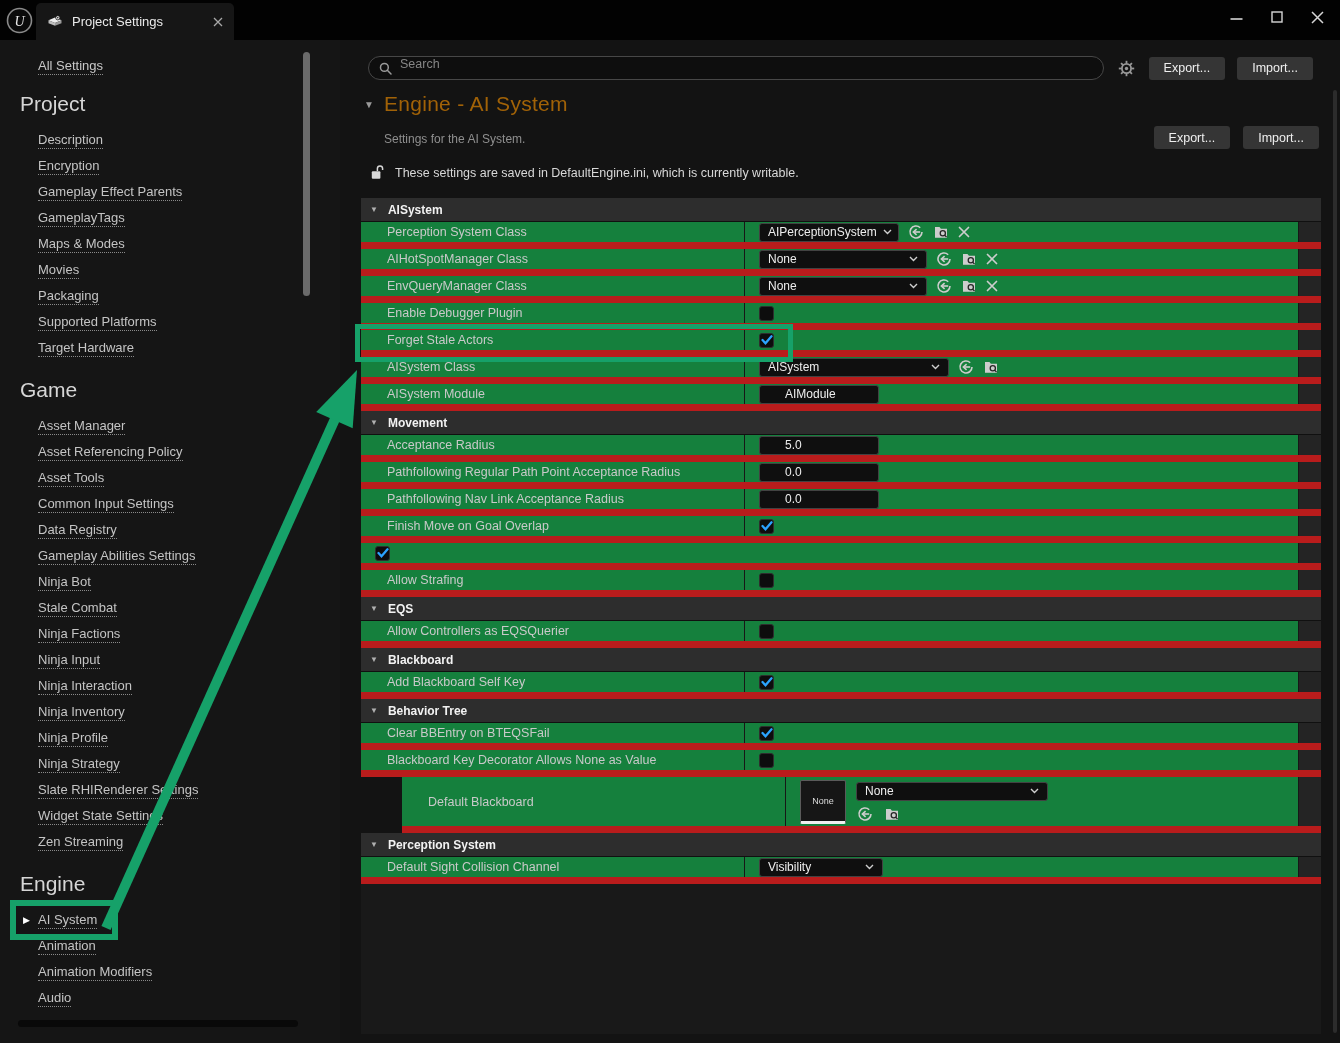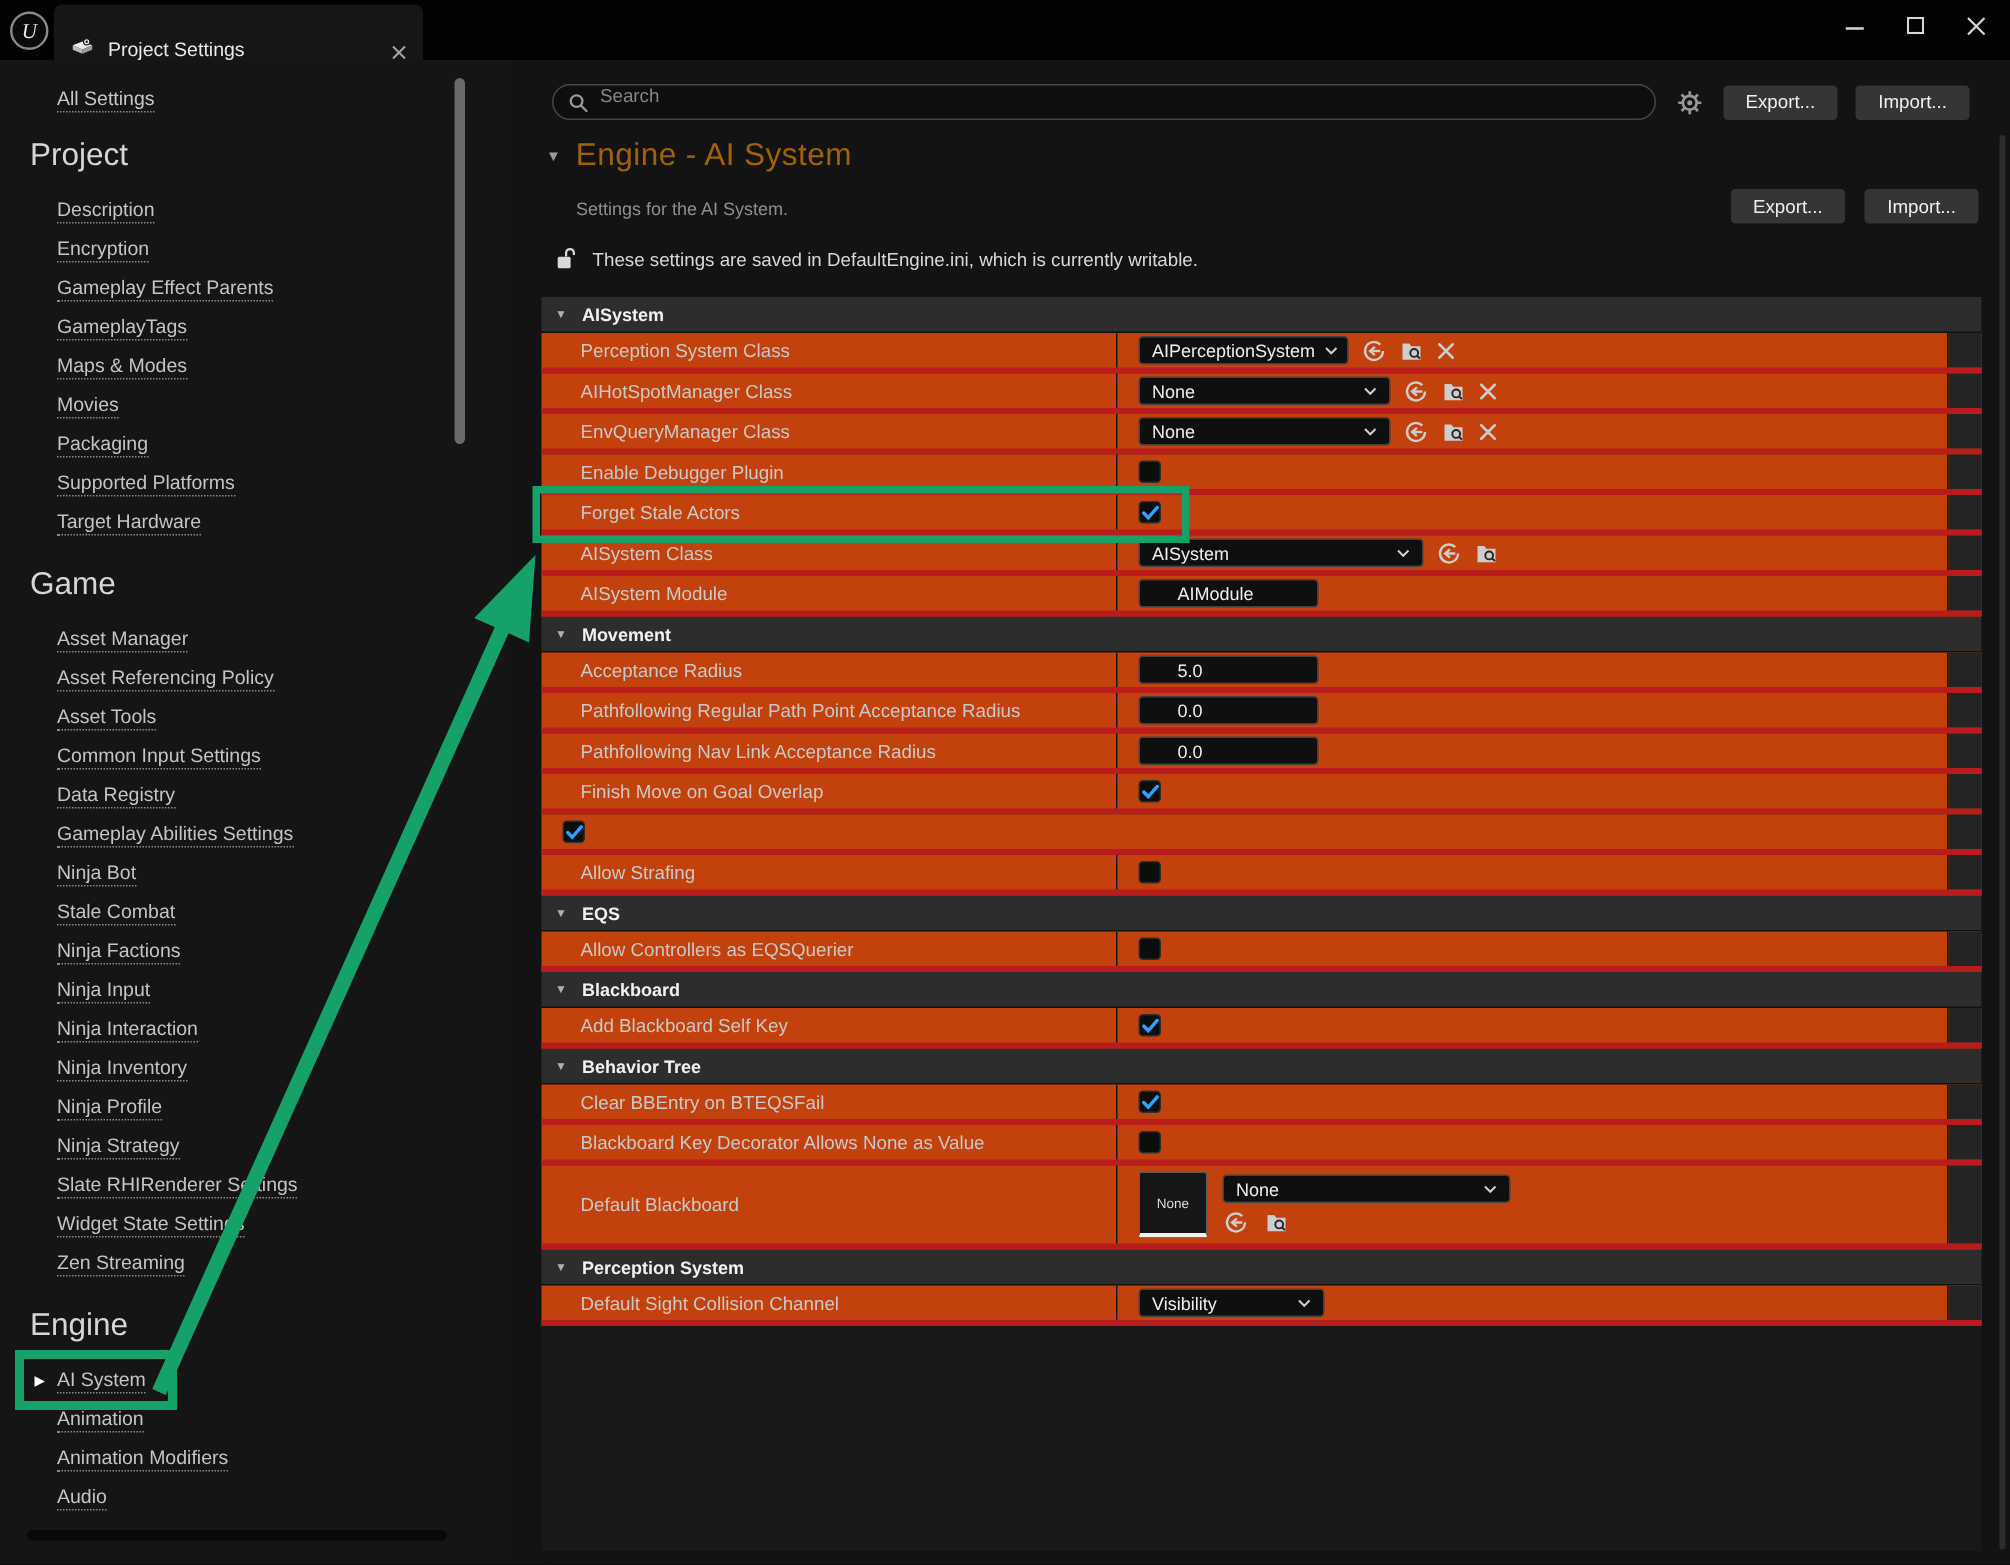--- a/index.html
+++ b/index.html
@@ -2,21 +2,21 @@
 <html><head>
 <meta charset="utf-8">
 <style>
   html,body{margin:0;padding:0;background:#0b0b0b;}
   body{width:1340px;height:1043px;overflow:hidden;font-family:"Liberation Sans",sans-serif;color:#ddd;}
   .window{position:relative;width:1340px;height:1043px;background:#0b0b0b;overflow:hidden;}
 
   
   .titlebar{position:absolute;top:0;left:0;right:0;height:40px;background:#020202;}
   .app-logo{position:absolute;left:6px;top:7px;width:27px;height:27px;}
-  .tab{position:absolute;left:36px;top:3px;width:246px;height:37px;background:#161616;border-radius:5px 5px 0 0;display:flex;align-items:flex-end;gap:9px;padding:0 11px;box-sizing:border-box;}
+  .tab{position:absolute;left:36px;top:3px;width:198px;height:37px;background:#161616;border-radius:5px 5px 0 0;display:flex;align-items:center;gap:9px;padding:0 11px;box-sizing:border-box;}
   .tab-title{font-size:13px;color:#eaeaea;white-space:nowrap;}
   .tab-close{margin-left:auto;display:flex;align-items:center;cursor:default;}
   .win-controls{position:absolute;right:16px;top:0;height:34px;display:flex;align-items:center;gap:28px;}
   .win-btn{display:flex;align-items:center;}
 
   
   .sidebar{position:absolute;left:0;top:40px;width:368px;bottom:0;background:#151515;border-right:1px solid #262626;box-sizing:border-box;overflow:hidden;}
   .all-settings{display:inline-block;margin:18px 0 0 38px;font-size:13px;color:#c8c8c8;border-bottom:1px dotted #8a8a8a;padding-bottom:1px;cursor:default;}
   .side-section-title{font-size:21px;color:#d6d6d6;margin:16px 0 10px 20px;line-height:26px;}
   .side-item{position:relative;height:26px;line-height:26px;padding-left:38px;font-size:13px;color:#c4c4c4;white-space:nowrap;}
@@ -39,22 +39,22 @@
   .subtitle{position:absolute;top:92px;left:44px;font-size:12px;color:#8f8f8f;}
   .head-actions{position:absolute;top:86px;right:21px;display:flex;gap:13px;}
   .notice{position:absolute;top:125px;left:31px;display:flex;align-items:center;gap:11px;font-size:12.5px;color:#d8d8d8;}
   .main-scrollbar{position:absolute;right:3px;top:50px;bottom:10px;width:4px;background:#2c2c2c;border-radius:2px;}
 
   
   .settings-table{position:absolute;top:158px;left:21px;width:960px;}
   .sec-header{height:24px;background:#2d2d2d;display:flex;align-items:center;gap:10px;padding-left:9px;border-bottom:1px solid #101010;box-sizing:border-box;}
   .sec-tri{font-size:8px;color:#b0b0b0;}
   .sec-title{font-size:12px;font-weight:bold;color:#f2f2f2;}
-  .srow{display:flex;height:27px;background:#c2410c;border-bottom:4px solid #b91c1c;box-sizing:border-box;position:relative;}
-  .srow.tall{height:56px;}
+  .srow{display:flex;height:27px;background:#15803d;border-bottom:7px solid #b91c1c;box-sizing:border-box;position:relative;}
+  .srow.tall{height:56px;margin-left:41px;}
   .cell-label{width:384px;display:flex;align-items:center;padding-left:26px;box-sizing:border-box;border-right:1px solid #171717;font-size:12.5px;color:#c9c9c9;white-space:nowrap;}
   .cell-value{flex:1;display:flex;align-items:center;gap:9px;padding-left:14px;border-right:1px solid #171717;box-sizing:border-box;}
   .cell-end{width:22px;background:#242424;}
   .dropdown{height:19px;background:#0f0f0f;border:1px solid #424242;border-radius:3px;display:flex;align-items:center;justify-content:space-between;gap:6px;padding:0 8px;box-sizing:border-box;cursor:default;}
   .dd-val{font-size:12px;color:#eeeeee;white-space:nowrap;}
   .dd-chev{display:flex;align-items:center;}
   .checkbox{width:15px;height:15px;background:#0d0d0d;border:1px solid #2e2e2e;border-radius:3px;display:flex;align-items:center;justify-content:center;box-sizing:border-box;}
   .text-input{height:19px;background:#0f0f0f;border:1px solid #424242;border-radius:3px;display:flex;align-items:center;padding:0 25px;font-size:12px;color:#eeeeee;box-sizing:border-box;}
   .row-icon{display:flex;align-items:center;cursor:default;}
   .row-highlight{position:absolute;left:-6px;top:-6px;width:438px;height:38px;border:5px solid #16A169;box-sizing:border-box;z-index:20;pointer-events:none;}

